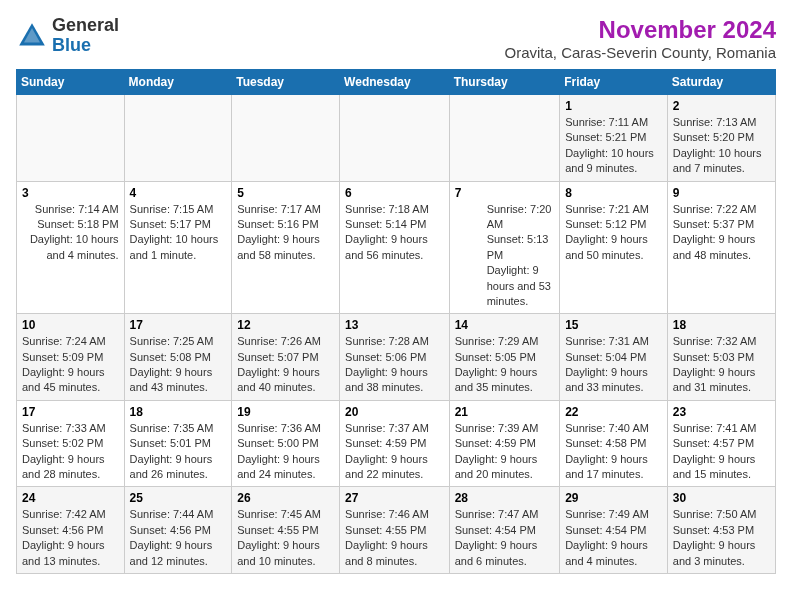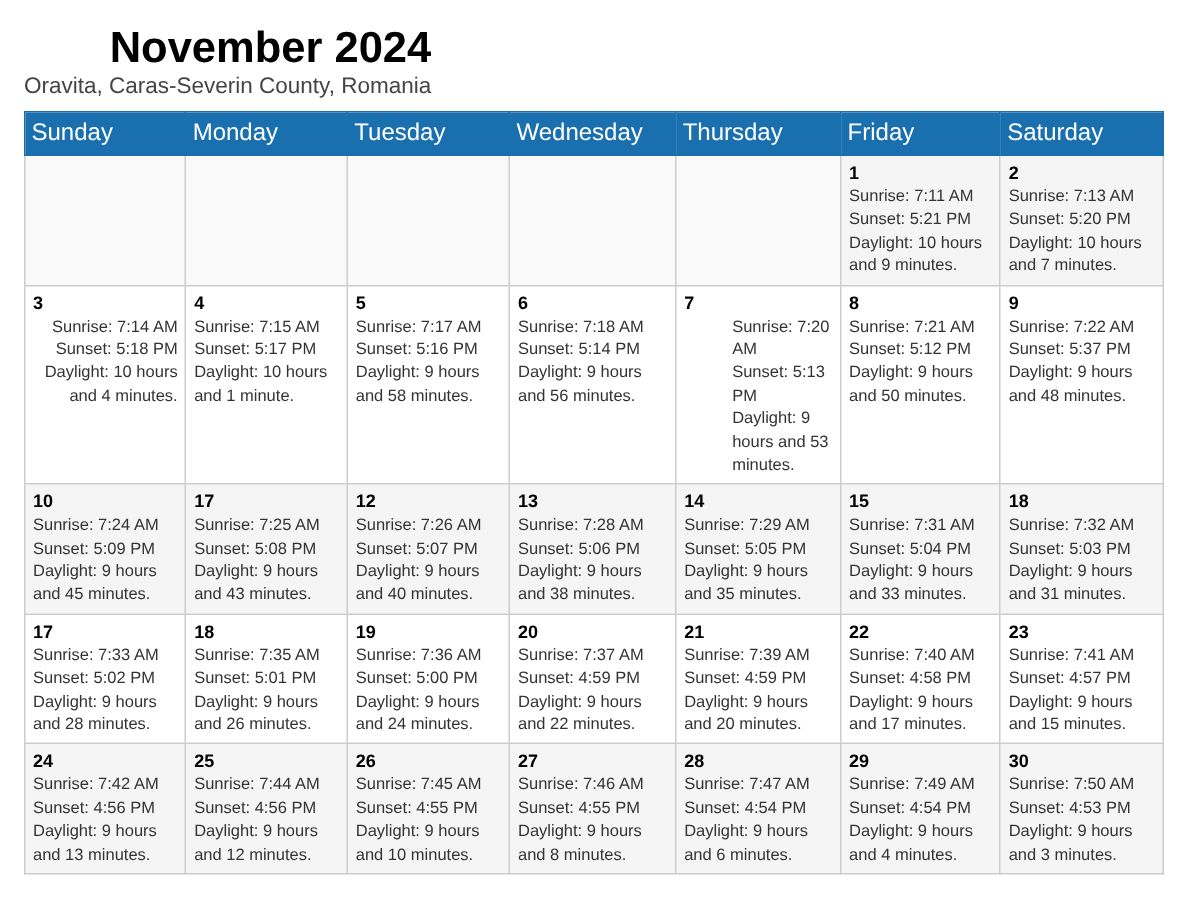--- a/index.html
+++ b/index.html
@@ -29,43 +29,43 @@
     .logo-general { color: #333; }
     .logo-blue { color: #1a6faf; }
     .logo-icon {
       width: 32px;
       height: 32px;
     }
     .title-block {
       text-align: right;
     }
     .title-block h1 {
-      font-size: 29px;
+      font-size: 24px;
       font-weight: bold;
-      color: #000000;
+      color: #a21caf;
     }
     .title-block h2 {
       font-size: 15px;
       color: #444;
       font-weight: normal;
     }
     .calendar {
       width: 100%;
       border-collapse: collapse;
       font-size: 11px;
     }
     .calendar thead tr {
       background: #1a6faf;
       color: #fff;
     }
     .calendar thead th {
       padding: 5px 4px;
       text-align: left;
-      font-size: 16px;
-      font-weight: normal;
+      font-size: 12px;
+      font-weight: bold;
       border: 1px solid #1a6faf;
     }
     .calendar tbody tr {
       vertical-align: top;
     }
     .calendar tbody td {
       border: 1px solid #ccc;
       padding: 4px 5px;
       width: 113px;
       min-height: 80px;
@@ -89,20 +89,30 @@
       line-height: 1.4;
     }
     .empty-cell {
       background: #f9f9f9 !important;
     }
   </style>
 </head>
 <body>
 
 <div class="header">
+  <div class="logo">
+    <svg class="logo-icon" viewBox="0 0 40 40">
+      <polygon points="20,4 36,32 4,32" fill="#1a6faf"></polygon>
+      <polygon points="20,10 30,28 10,28" fill="#fff" opacity="0.3"></polygon>
+    </svg>
+    <div class="logo-text">
+      <span class="logo-general">General</span><br>
+      <span class="logo-blue">Blue</span>
+    </div>
+  </div>
   <div class="title-block">
     <h1>November 2024</h1>
     <h2>Oravita, Caras-Severin County, Romania</h2>
   </div>
 </div>
 
 <table class="calendar">
   <thead>
     <tr>
     <th>Sunday</th>

